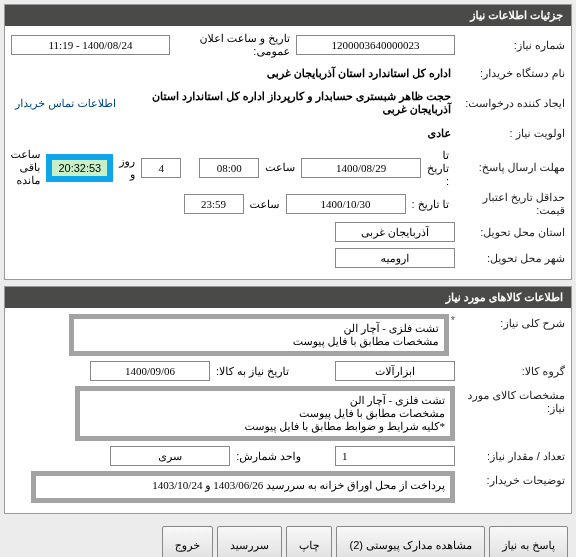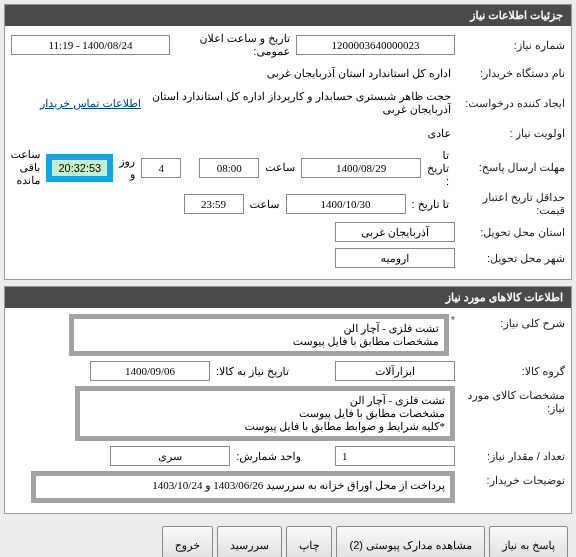--- a/index.html
+++ b/index.html
@@ -52,32 +52,31 @@
   text-align: center;
 }
 .field-wide { width: 180px; }
 .field-med { width: 120px; }
 .field-small { width: 60px; }
 .field-tiny { width: 40px; }
 .plain-text {
   font-size: 11px;
   padding: 2px 4px;
   text-align: right;
+  font-weight: bold;
 }
 .inline-label {
   padding: 0 6px;
   font-size: 11px;
 }
 .btn-link {
   color: #004488;
-  text-decoration: underline;
   cursor: pointer;
   font-size: 11px;
   padding: 0 4px;
-  margin-left: 25px;
 }
 .textarea-box {
   width: 380px;
   min-height: 32px;
   border: 5px solid #a3a3a3;
   background: #fff;
   padding: 3px 5px;
   font-family: Tahoma;
   font-size: 11px;
   text-align: right;

